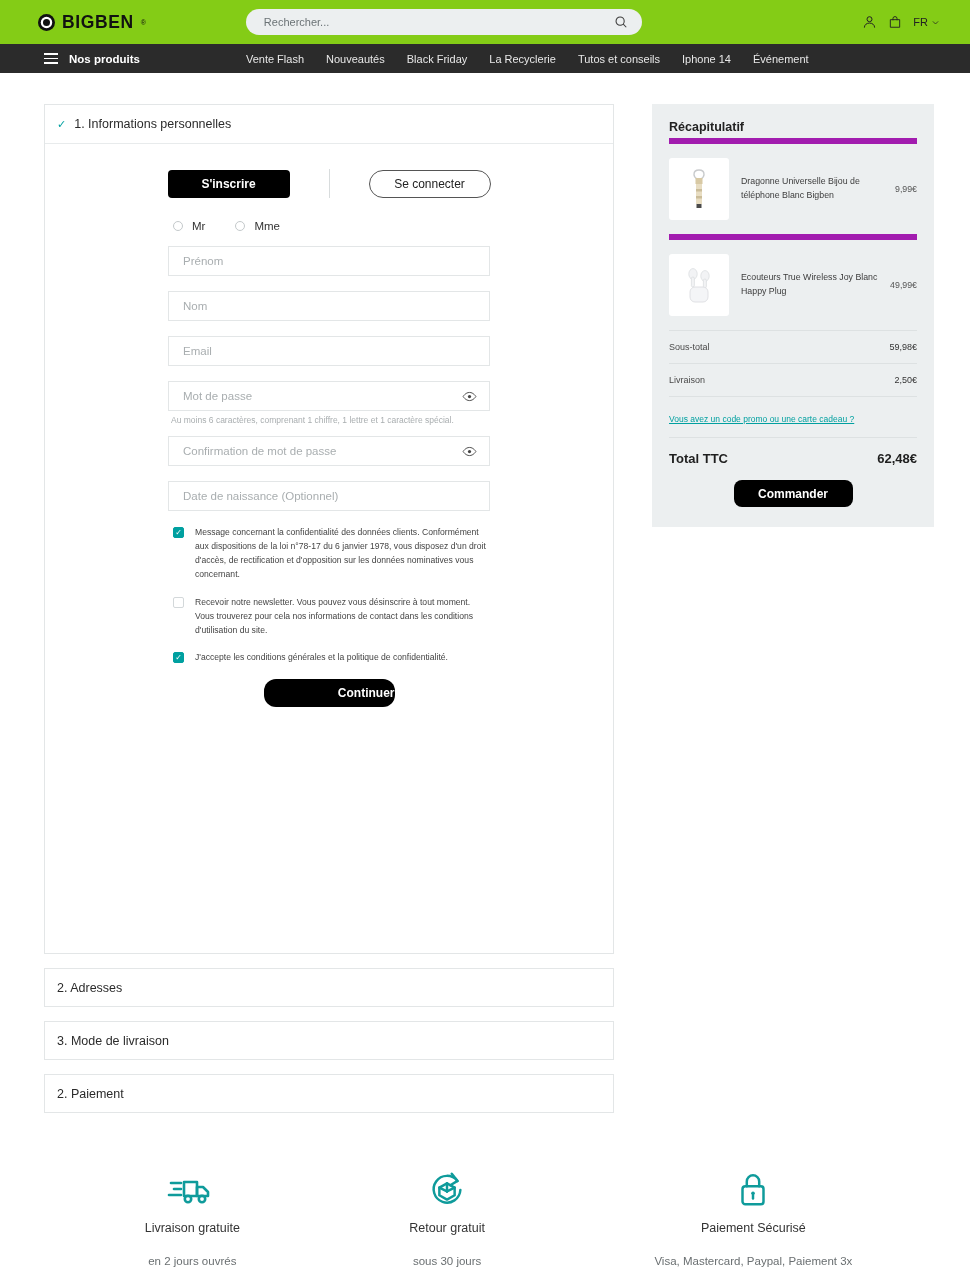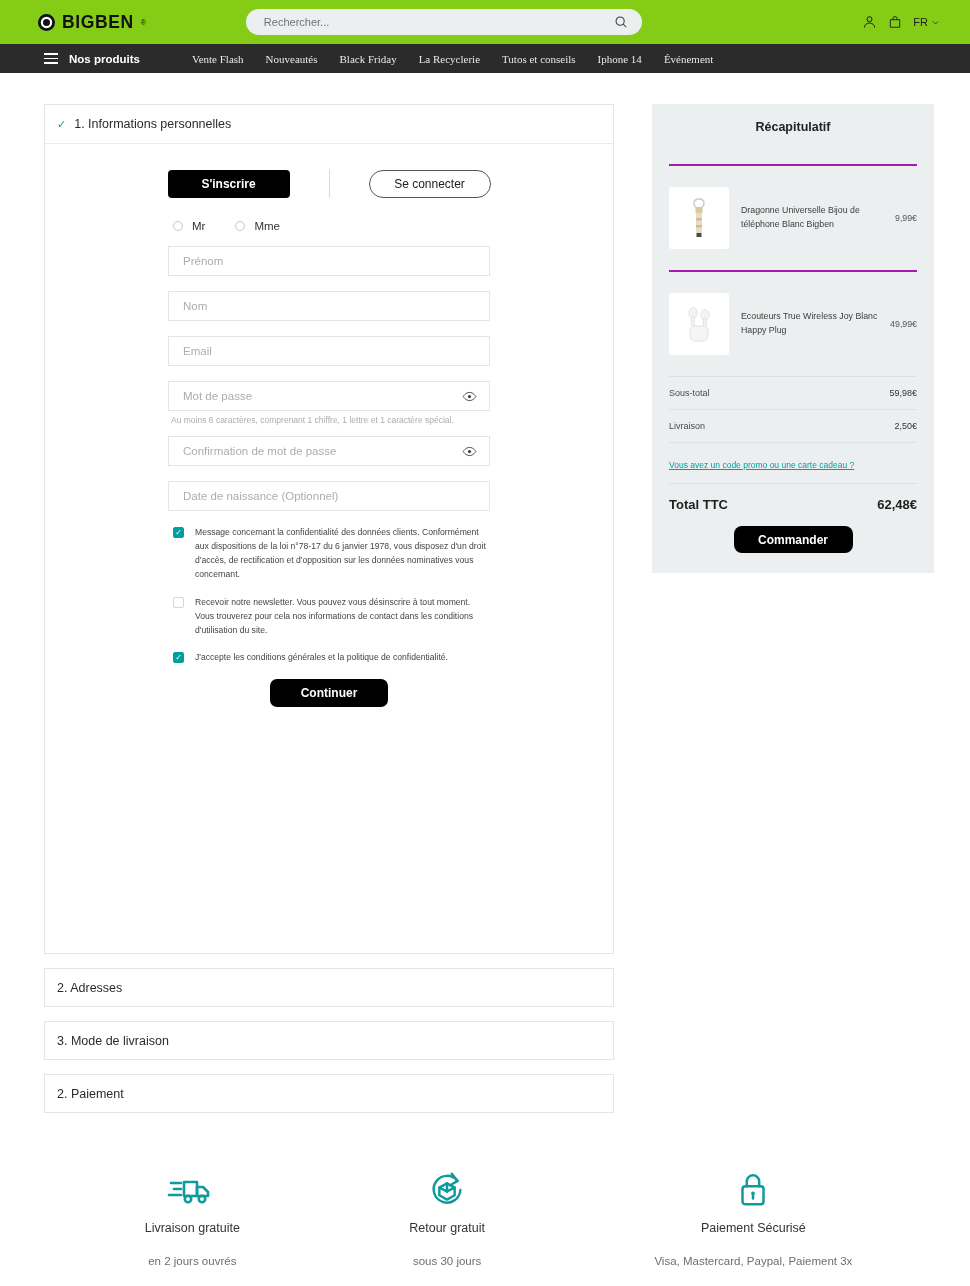--- a/index.html
+++ b/index.html
@@ -55,21 +55,21 @@
 
   
   .navbar {
     height: 29px; background: #2b2b2b; display: flex; align-items: center;
     padding: 0 0 0 44px; color: #fff;
   }
   .nav-products { display: flex; align-items: center; gap: 11px; }
   .burger { display: flex; flex-direction: column; gap: 3px; }
   .burger span { display: block; width: 14px; height: 1.6px; background: #fff; }
   .nav-products-label { font-size: 11.5px; font-weight: bold; }
-  .nav-links { display: flex; align-items: center; gap: 22px; margin-left: 52px; font-family: Liberation Serif, serif; }
+  .nav-links { display: flex; align-items: center; gap: 22px; margin-left: 106px; }
   .nav-link { font-size: 11px; color: #e8e8e8; white-space: nowrap; }
 
   
   .page { display: flex; gap: 38px; padding: 31px 38px 0 44px; align-items: flex-start; }
   .col-main { width: 570px; flex: 0 0 570px; }
   .col-side { width: 282px; flex: 0 0 282px; }
 
   
   .panel { border: 1px solid #e3e6e7; background: #fff; }
   .panel-open { height: 850px; display: flex; flex-direction: column; }
@@ -132,26 +132,26 @@
     cursor: pointer;
   }
   .cb-checked { background: #00a0a0; border: 1px solid #00a0a0; }
   .cb-checked::after {
     content: "✓"; color: #fff; font-size: 8px; line-height: 1;
   }
   .cb-empty { background: #fff; border: 1px solid #d3d8da; }
   .cb-text { font-size: 8.6px; line-height: 1.62; color: #444; }
 
   .continue-wrap { width: 100%; display: flex; justify-content: center; margin-top: 11px; }
-  .btn-continue { width: 118px; height: 28px; border-radius: 7px; }
+  .btn-continue { width: 131px; height: 28px; border-radius: 12px; text-align: right; }
 
   
   .summary { background: #eceff0; padding: 16px 17px 20px 17px; }
-  .summary-title { font-size: 12.5px; font-weight: bold; color: #222; margin-bottom: 30px; text-align: center; }
-  .sum-item { display: flex; align-items: center; gap: 12px; padding: 21px 0; border-top: 2px solid #a21caf; }
+  .summary-title { font-size: 12.5px; font-weight: bold; color: #222; margin-bottom: 4px; }
+  .sum-item { display: flex; align-items: center; gap: 12px; padding: 14px 0; border-top: 6px solid #a21caf; }
   .thumb {
     width: 60px; height: 62px; flex: 0 0 auto; background: #fff; border-radius: 3px;
     display: flex; align-items: center; justify-content: center;
   }
   .sum-name { flex: 1; font-size: 8.8px; line-height: 1.55; color: #3c3c3c; }
   .sum-price { font-size: 8.8px; color: #555; white-space: nowrap; }
 
   .sum-line {
     display: flex; justify-content: space-between; align-items: center;
     padding: 11px 0; border-top: 1px solid #dde1e2; font-size: 9px; color: #4a4a4a;

